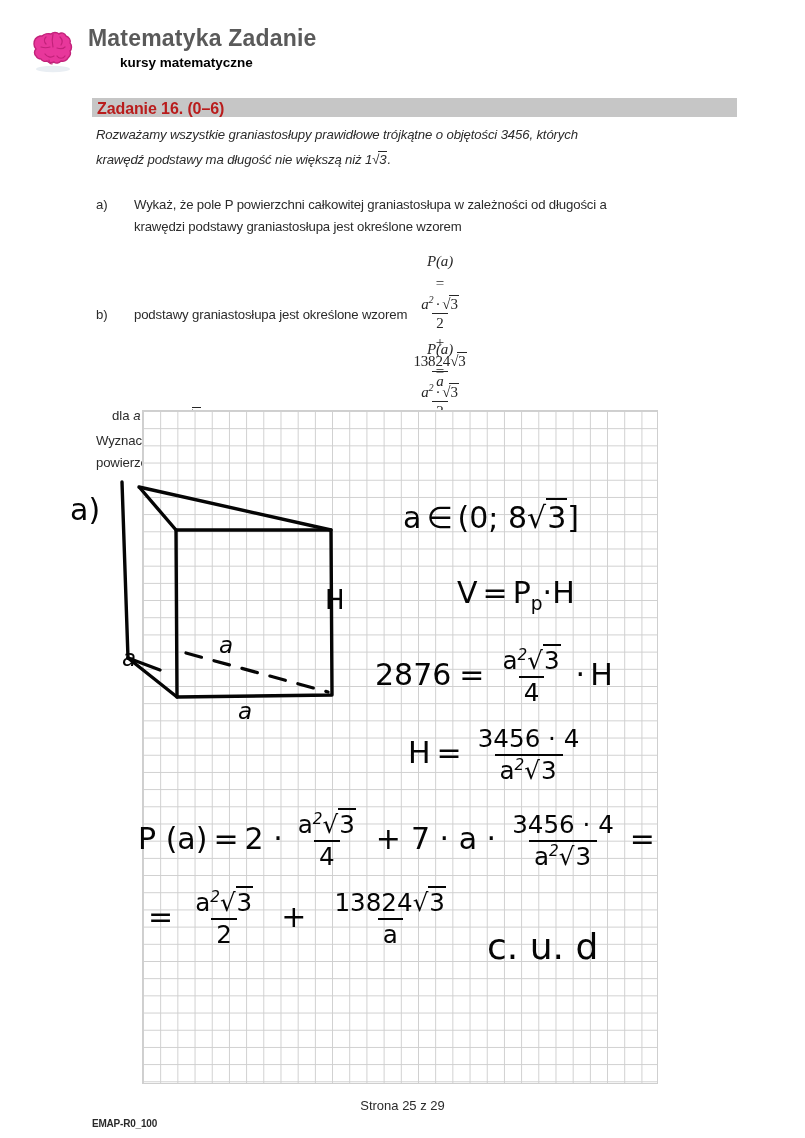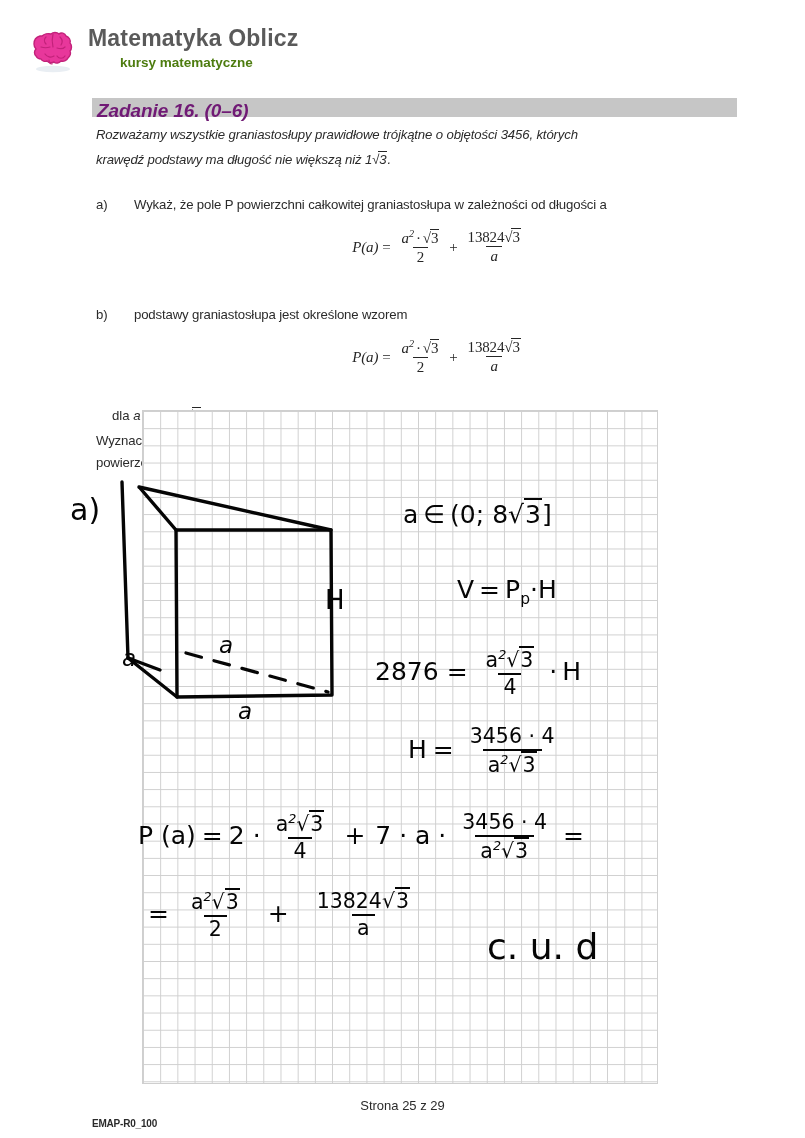--- a/index.html
+++ b/index.html
@@ -36,21 +36,21 @@
     font-size: 23px;
     font-weight: bold;
     color: #5a5a5a;
     letter-spacing: 0.2px;
     line-height: 28px;
     white-space: nowrap;
   }
   .brand-subtitle {
     font-size: 13.5px;
     font-weight: bold;
-    color: #4d7c0f;
+    color: #000000;
     line-height: 18px;
     margin-top: 2px;
     margin-left: 32px;
     white-space: nowrap;
   }
 
   
   .sheet {
     position: absolute;
     left: 0; top: 90px;
@@ -59,25 +59,24 @@
 
   .task-bar {
     position: absolute;
     left: 92px; top: 8px;
     width: 645px; height: 19px;
     background: #c6c6c6;
   }
   .task-bar-label {
     position: absolute;
     left: 5px; top: 2px;
-    font-size: 19px;
+    font-size: 16px;
     font-weight: bold;
-    color: #701a75;
+    color: #b91c1c;
     letter-spacing: -0.1px;
-    font-style: italic;
   }
 
   .intro {
     position: absolute;
     left: 96px; top: 32px;
     width: 645px;
     font-size: 13.2px;
     line-height: 25px;
     color: #2b2b2b;
     letter-spacing: -0.15px;
@@ -119,21 +118,21 @@
   }
 
   
   .formula {
     text-align: center;
     margin-top: 12px;
     font-family: "Liberation Serif", serif;
     font-size: 15px;
     color: #262626;
   }
-  .mrow { display: inline-flex; align-items: center; vertical-align: middle; }
+  .mrow { display: inline-flex; align-items: center; vertical-align: middle; flex-direction: column; }
   .mi { font-style: italic; }
   .frac {
     display: inline-flex;
     flex-direction: column;
     align-items: center;
     vertical-align: middle;
     margin: 0 3px;
     line-height: 1.08;
   }
   .frac > .num { padding: 0 4px 1px 4px; }
@@ -180,21 +179,21 @@
   }
   .hand-a1 { left: 122px; top: 645px; font-size: 23px; font-style: italic; }
   .hand-a2 { left: 219px; top: 632px; font-size: 23px; font-style: italic; }
   .hand-a3 { left: 238px; top: 698px; font-size: 23px; font-style: italic; }
   .hand-H  { left: 325px; top: 585px; font-size: 26px; }
 
   .hw {
     position: absolute;
     font-family: "DejaVu Sans", sans-serif;
     color: #050505;
-    font-size: 25px;
+    font-size: 30px;
     white-space: nowrap;
   }
   .hw .hfrac {
     display: inline-flex;
     flex-direction: column;
     align-items: center;
     vertical-align: middle;
     margin: 0 5px;
     line-height: 1.04;
     font-size: 0.82em;
@@ -257,21 +256,21 @@
         <path d="M15 27c3 1 6 1 9 0"></path>
         <path d="M31 28c3 1 6 1 8-1"></path>
         <path d="M19 34c2 3 6 4 9 2"></path>
         <path d="M31 36c2 3 6 3 8 0"></path>
         <path d="M23 40c0 2 1 4 3 4"></path>
       </g>
     </svg>
   </div>
 
   <div class="brand-text">
-    <div class="brand-title">Matematyka Oblicz</div>
+    <div class="brand-title">Matematyka Zadanie</div>
     <div class="brand-subtitle">kursy matematyczne</div>
   </div>
 </div>
 
 <div class="sheet">
 
   <div class="task-bar">
     <span class="task-bar-label">Zadanie 16. (0–6)</span>
   </div>
 
@@ -279,20 +278,21 @@
     <div>Rozważamy wszystkie graniastosłupy prawidłowe trójkątne o objętości  3456, których</div>
     <div>
       <span>krawędź podstawy ma długość nie większą niż  1</span><span class="sqrt">√<span class="radicand">3</span></span><span>.</span>
     </div>
   </div>
 
   <div class="part part-a">
     <span class="part-marker">a)</span>
     <div class="part-body">
       <div>Wykaż, że pole  P  powierzchni całkowitej graniastosłupa w zależności od długości  a</div>
+      <div>krawędzi podstawy graniastosłupa jest określone wzorem</div>
       <div class="formula">
         <span class="mrow">
           <span class="mi">P(a)</span>
           <span style="margin:0 4px">=</span>
           <span class="frac">
             <span class="num"><span class="mi">a</span><span class="sup">2</span><span style="margin:0 2px">·</span><span class="sqrt">√<span class="radicand">3</span></span></span>
             <span class="den">2</span>
           </span>
           <span style="margin:0 3px">+</span>
           <span class="frac">

